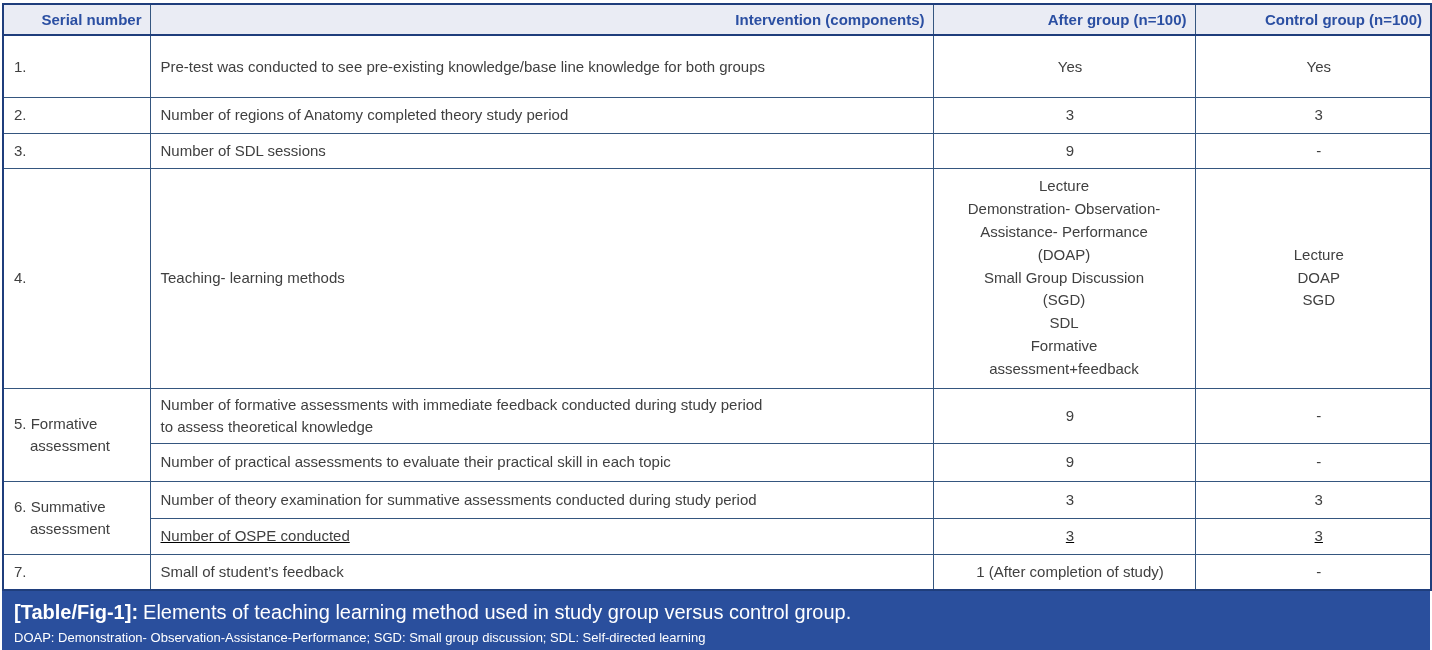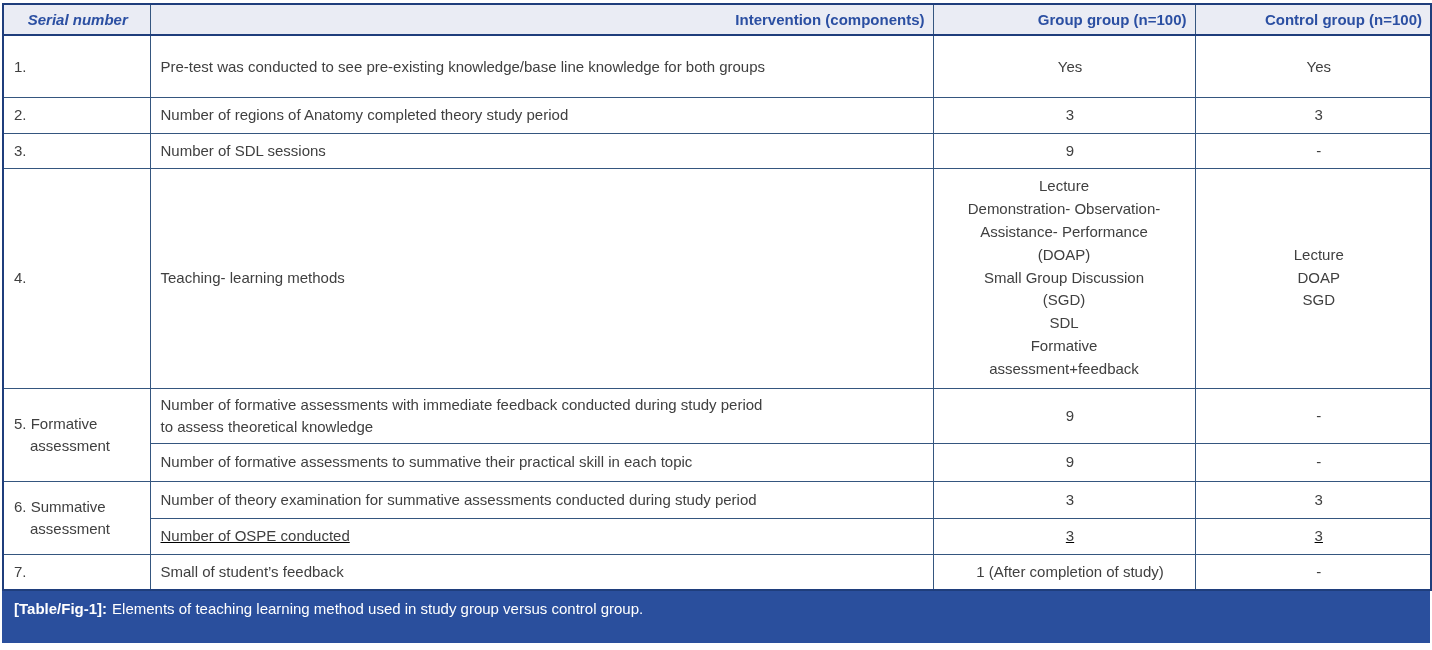--- a/index.html
+++ b/index.html
@@ -25,21 +25,21 @@
   thead th {
     background: var(--header-bg, #eaecf4);
     color: var(--accent-blue, #2b4fa2);
     font-size: 15px;
     font-weight: bold;
     height: 31px;
     padding: 4px 8px;
     text-align: right;
     border-bottom: 2px solid var(--outer-border, #1f3e7c);
   }
-  thead th.th-serial { text-align: center; padding-left: 10px; font-style: italic; }
+  thead th.th-serial { text-align: right; padding-left: 10px; }
   td {
     font-size: 15px;
     color: var(--body-text, #404040);
     padding: 5px 10px;
     vertical-align: middle;
     line-height: 1.42;
   }
   td.center { text-align: center; padding-left: 20px; padding-right: 8px; }
   td.pre { white-space: pre-line; }
   td.tall { line-height: 1.52; text-align: center; }
@@ -54,40 +54,40 @@
   tr.h-r6a { height: 37px; }
   tr.h-r6b { height: 36px; text-decoration: underline; }
   tr.h-r7 { height: 36px; }
   .caption-bar {
     width: 1428px;
     background: var(--caption-bg, #2a4f9d);
     color: var(--caption-text, #ffffff);
     padding: 7px 12px 10px 12px;
     min-height: 52px;
   }
-  .caption-line1 { font-size: 15px; line-height: 1.45; }
+  .caption-line1 { font-size: 20px; line-height: 1.45; }
   .caption-label { font-weight: bold; margin-right: 5px; }
   .caption-line2 { font-size: 13px; line-height: 1.4; margin-top: 2px; }
 </style>
 </head>
 <body>
 
 <div class="page">
   <table class="figtable">
     <colgroup>
       <col class="c1">
         <col class="c2">
         <col class="c3">
         <col class="c4">
     </colgroup>
     <thead>
       <tr>
         <th class="th-serial">Serial number</th>
         <th>Intervention (components)</th>
-        <th>Group group (n=100)</th>
+        <th>After group (n=100)</th>
         <th>Control group (n=100)</th>
       </tr>
     </thead>
     <tbody>
       <tr class="h-r1">
         <td class="serial">1.</td>
         <td>Pre-test was conducted to see pre-existing knowledge/base line knowledge for both groups</td>
         <td class="center">Yes</td>
         <td class="center">Yes</td>
       </tr>
@@ -121,21 +121,21 @@
       </tr>
       <tr class="h-r5a">
         <td class="serial hang" rowspan="2">5. Formative
 assessment</td>
         <td class="pre">Number of formative assessments with immediate feedback conducted during study period
 to assess theoretical knowledge</td>
         <td class="center">9</td>
         <td class="center">-</td>
       </tr>
       <tr class="h-r5b">
-        <td>Number of formative assessments to summative their practical skill in each topic</td>
+        <td>Number of practical assessments to evaluate their practical skill in each topic</td>
         <td class="center">9</td>
         <td class="center">-</td>
       </tr>
       <tr class="h-r6a">
         <td class="serial hang" rowspan="2">6. Summative
 assessment</td>
         <td>Number of theory examination for summative assessments conducted during study period</td>
         <td class="center">3</td>
         <td class="center">3</td>
       </tr>
@@ -150,14 +150,15 @@
         <td class="center">1 (After completion of study)</td>
         <td class="center">-</td>
       </tr>
     </tbody>
   </table>
 
   <div class="caption-bar">
     <div class="caption-line1">
       <span class="caption-label">[Table/Fig-1]:</span><span>Elements of teaching learning method used in study group versus control group.</span>
     </div>
+    <div class="caption-line2">DOAP: Demonstration- Observation-Assistance-Performance; SGD: Small group discussion; SDL: Self-directed learning</div>
   </div>
 </div>
 
 </body></html>

